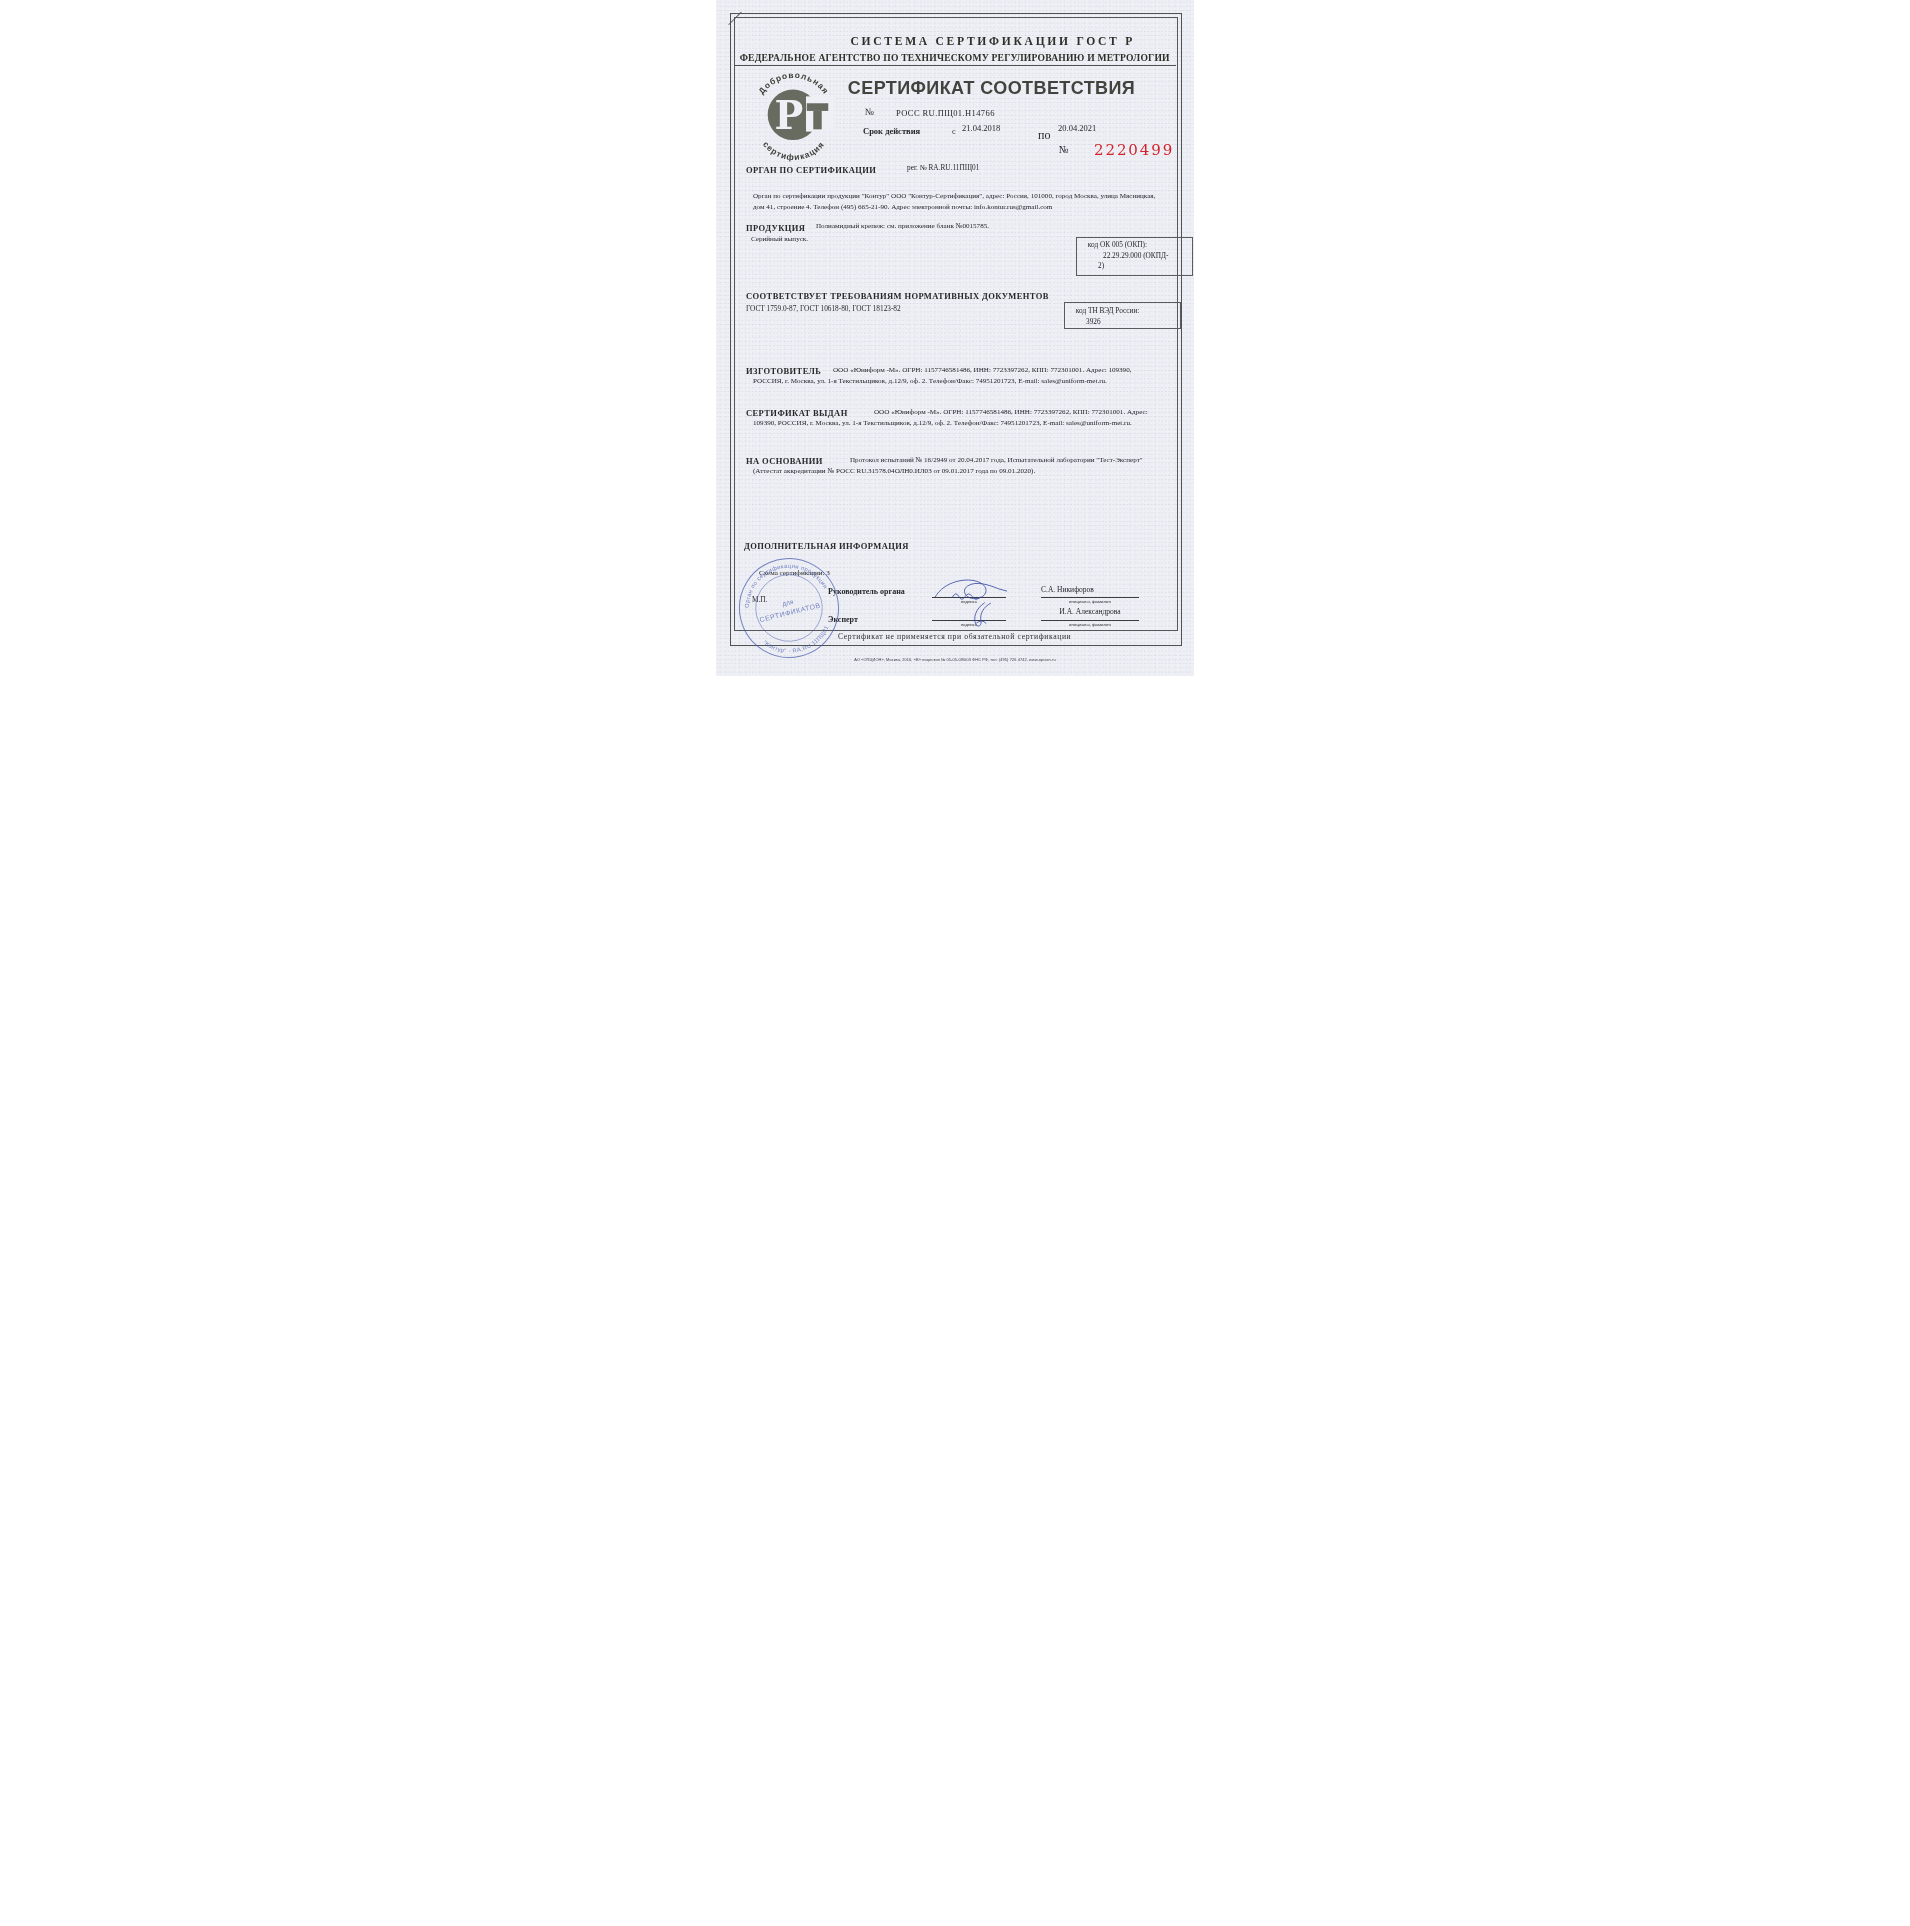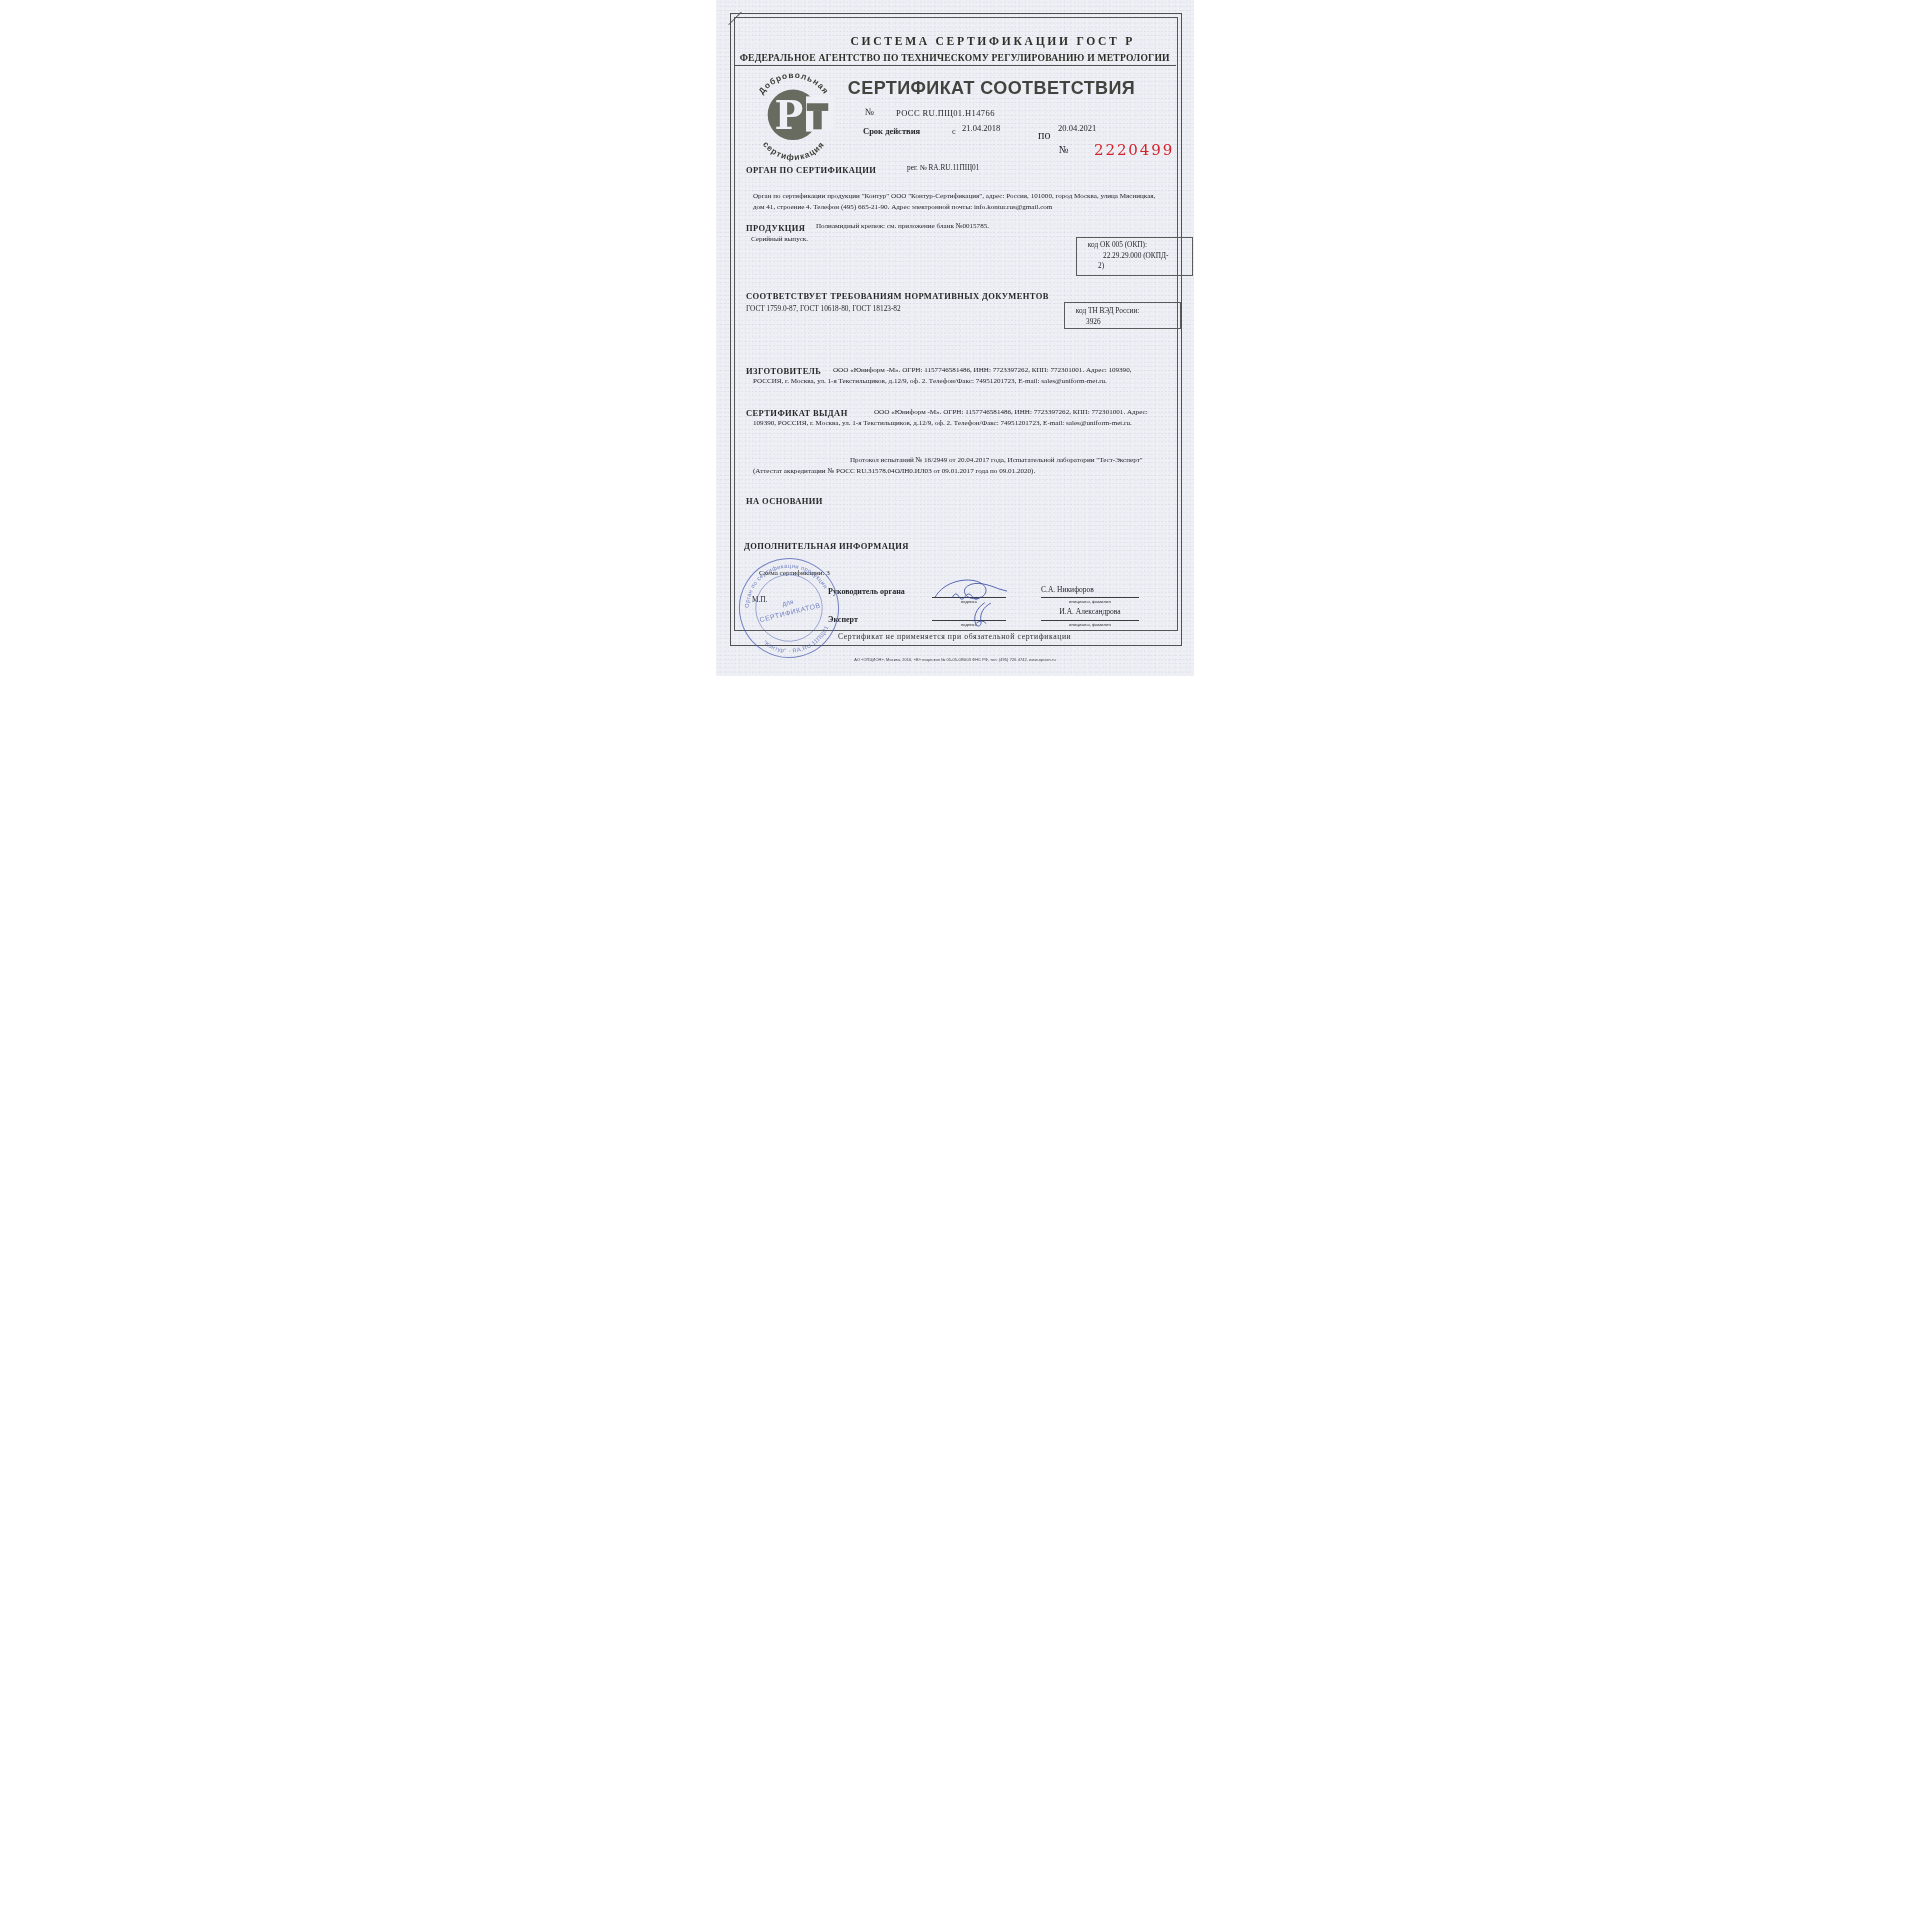--- a/index.html
+++ b/index.html
@@ -103,21 +103,21 @@
     <div class="boxline" style="left:10.8px;top:2.7px;">код ТН ВЭД России:</div>
     <div class="boxline" style="left:21px;top:13.5px;">3926</div>
   </div>
 
   <div class="abs label" style="left:30px;top:366px;">ИЗГОТОВИТЕЛЬ</div>
   <div class="abs par" style="left:37px;top:365px;width:408px;text-indent:80px;">ООО «Юниформ -М». ОГРН: 1157746581486, ИНН: 7723397262, КПП: 772301001. Адрес: 109390, РОССИЯ, г. Москва, ул. 1-я Текстильщиков, д.12/9, оф. 2. Телефон/Факс: 74951201723, E-mail: sales@uniform-met.ru.</div>
 
   <div class="abs label" style="left:30px;top:408px;">СЕРТИФИКАТ ВЫДАН</div>
   <div class="abs par" style="left:37px;top:407px;width:408px;text-indent:121px;">ООО «Юниформ -М». ОГРН: 1157746581486, ИНН: 7723397262, КПП: 772301001. Адрес: 109390, РОССИЯ, г. Москва, ул. 1-я Текстильщиков, д.12/9, оф. 2. Телефон/Факс: 74951201723, E-mail: sales@uniform-met.ru.</div>
 
-  <div class="abs label" style="left:30px;top:456px;margin-top:40px;">НА ОСНОВАНИИ</div>
+  <div class="abs label" style="left:30px;top:456px;">НА ОСНОВАНИИ</div>
   <div class="abs par" style="left:37px;top:455px;width:408px;text-indent:97px;">Протокол испытаний № 16/2949 от 20.04.2017 года, Испытательной лаборатории "Тест-Эксперт" (Аттестат аккредитации № РОСС RU.31578.04ОЛН0.ИЛ03 от 09.01.2017 года по 09.01.2020).</div>
 
   <div class="abs label" style="left:28px;top:541px;">ДОПОЛНИТЕЛЬНАЯ ИНФОРМАЦИЯ</div>
   <div class="abs serif18" style="left:43px;top:569px;">Схема сертификации: 3</div>
 
   <div class="abs" style="left:36px;top:595px;font-size:7.3px;">М.П.</div>
 
   <div class="abs" style="left:112px;top:587px;font-size:8px;font-weight:bold;text-align:right;">Руководитель органа</div>
   <div class="abs sigline" style="left:216px;top:597px;width:74px;"></div>
   <div class="abs caption" style="left:216px;top:599px;width:74px;">подпись</div>

